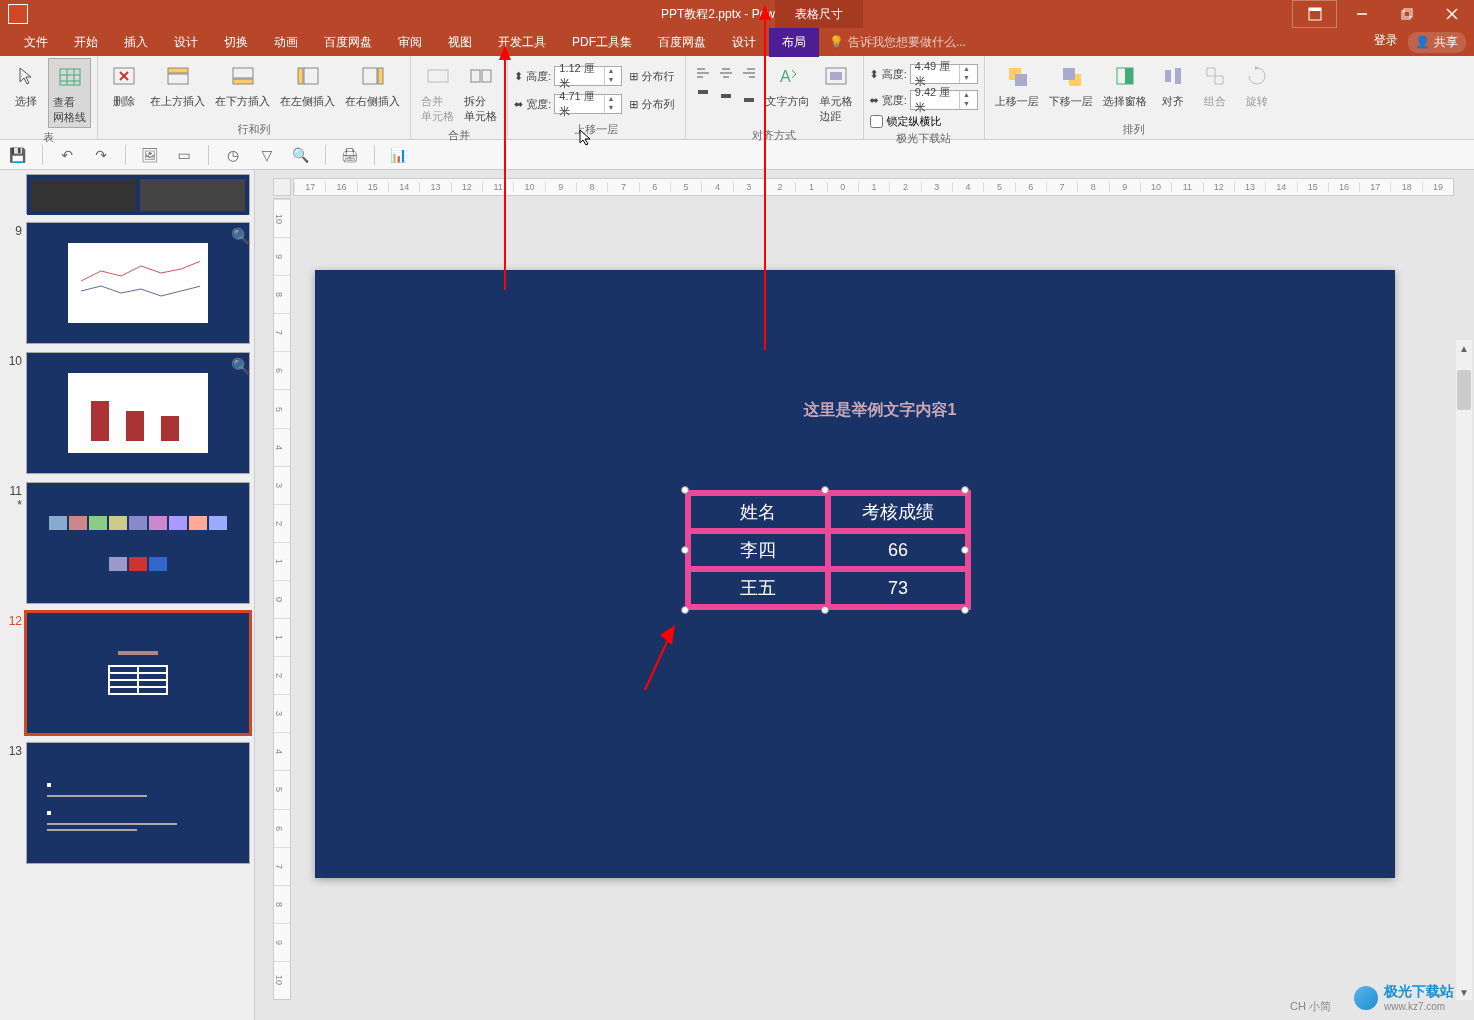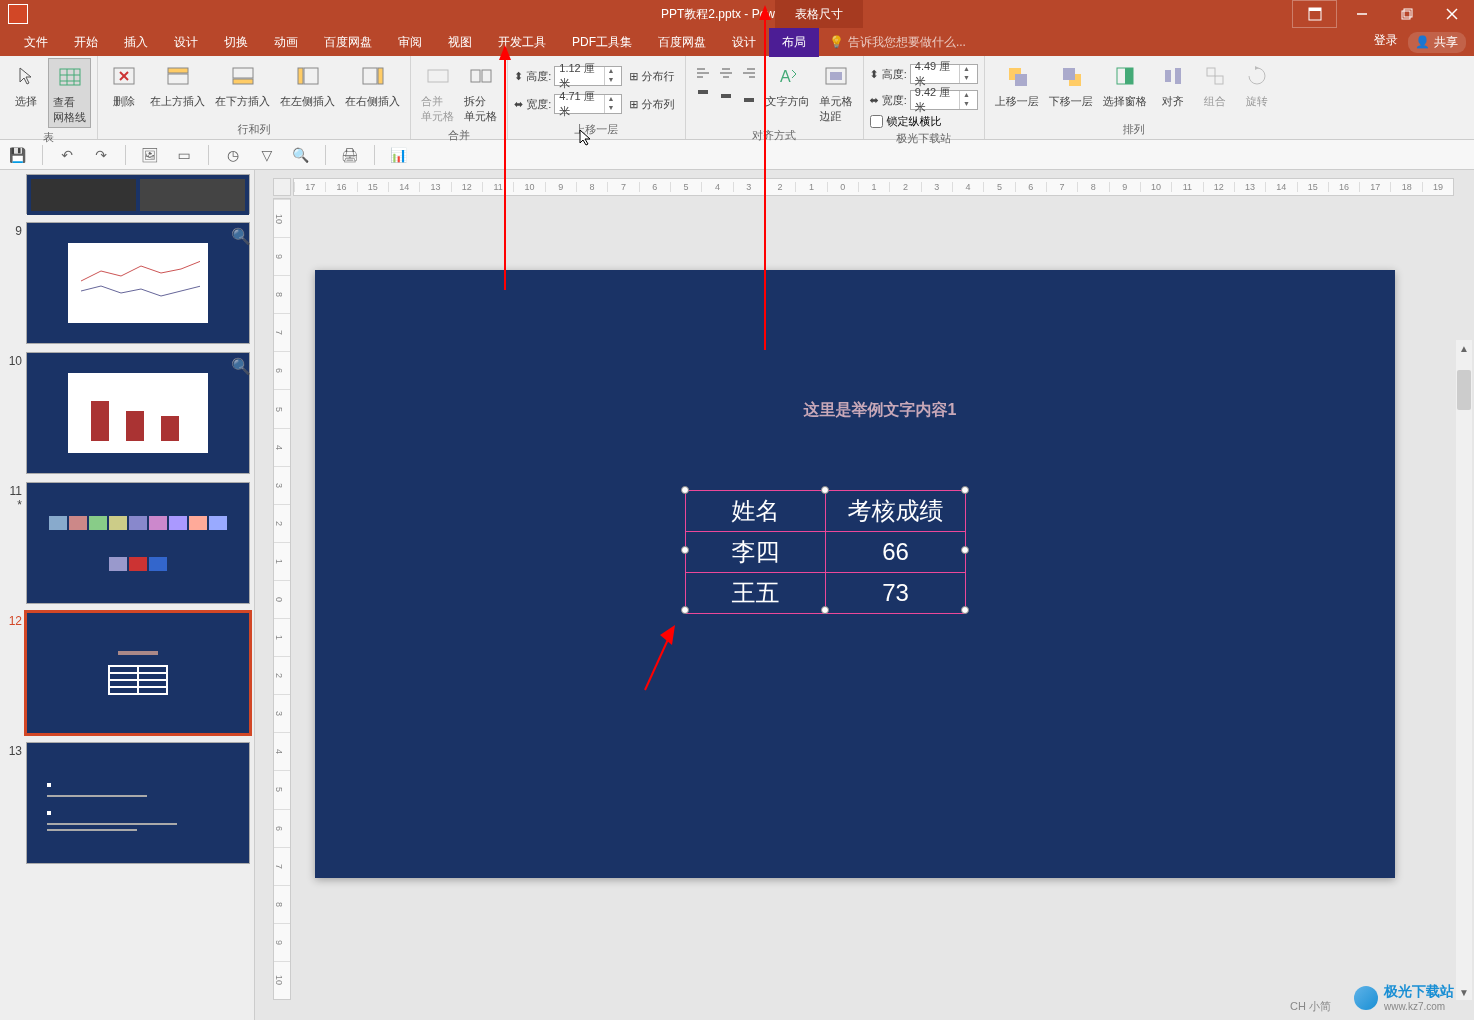--- a/index.html
+++ b/index.html
@@ -59,21 +59,21 @@
 .editor { flex: 1; position: relative; background: #e6e6e6; }
 .ruler-h { position: absolute; top: 8px; left: 38px; right: 20px; height: 18px; background: #f9f9f9; border: 1px solid #ccc; display: flex; align-items: center; font-size: 9px; color: #888; overflow: hidden; }
 .ruler-h .tick { flex: 1; text-align: center; border-left: 1px solid #ddd; }
 .ruler-v { position: absolute; top: 28px; left: 18px; width: 18px; bottom: 20px; background: #f9f9f9; border: 1px solid #ccc; display: flex; flex-direction: column; font-size: 9px; color: #888; overflow: hidden; }
 .ruler-v .tick { flex: 1; text-align: center; border-top: 1px solid #ddd; writing-mode: vertical-lr; }
 .ruler-corner { position: absolute; top: 8px; left: 18px; width: 18px; height: 18px; background: #f0f0f0; border: 1px solid #ccc; }
 
 .slide-canvas { position: absolute; top: 100px; left: 60px; width: 1080px; height: 608px; background: #1a3366; box-shadow: 0 2px 8px rgba(0,0,0,0.3); }
 .slide-title { position: absolute; top: 130px; left: 50%; transform: translateX(-50%); color: #c8a8b8; font-size: 16px; font-weight: bold; margin-left: 25px; }
 .slide-table { position: absolute; top: 220px; left: 370px; border-collapse: collapse; }
-.slide-table td { border: 1px solid #ec4899; color: #fff; font-size: 24px; text-align: center; padding: 4px 0; }
+.slide-table td { border: 6px solid #ec4899; color: #fff; font-size: 18px; text-align: center; padding: 4px 0; }
 .slide-table td.col1 { width: 140px; }
 .slide-table td.col2 { width: 140px; }
 .selection-handle { position: absolute; width: 8px; height: 8px; background: #fff; border: 1px solid #888; border-radius: 50%; }
 
 .red-arrow { position: absolute; pointer-events: none; }
 
 .scrollbar-v { position: absolute; right: 2px; top: 170px; width: 16px; bottom: 20px; background: #f0f0f0; }
 .scrollbar-v .sb-thumb { position: absolute; top: 30px; width: 14px; left: 1px; height: 40px; background: #ccc; border-radius: 2px; }
 .scrollbar-v .sb-arrow { position: absolute; width: 16px; height: 16px; display: flex; align-items: center; justify-content: center; font-size: 10px; color: #666; }
 .scrollbar-v .sb-arrow.top { top: 0; }

